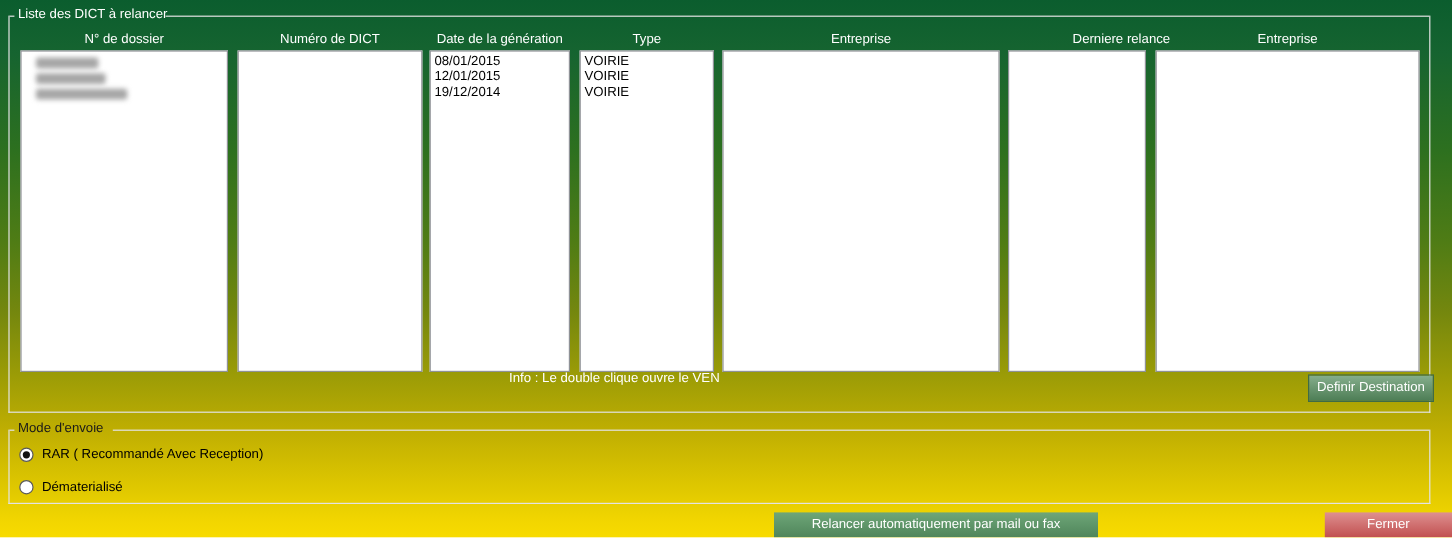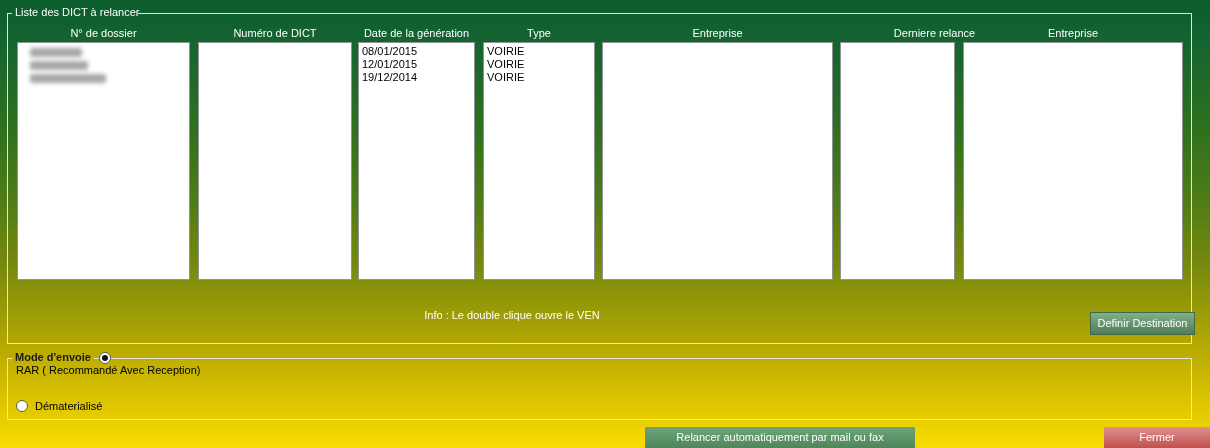--- a/index.html
+++ b/index.html
@@ -43,40 +43,40 @@
   .gb-label {
     position: absolute;
     top: -7px;
     left: 7px;
     line-height: 13px;
     white-space: nowrap;
   }
   .liste-group { left: 7px; top: 13px; width: 1185px; height: 331px; }
   .liste-group .gb-top-b { left: 130px; }
   .liste-group .gb-label { color: #ffffff; }
-  .mode-group { left: 7px; top: 358px; width: 1185px; height: 62px; font-weight: bold; }
+  .mode-group { left: 7px; top: 358px; width: 1185px; height: 62px; }
   .mode-group .gb-top-b { left: 86px; }
   .mode-group .gb-label { color: #1a1a1a; }
 
   
   .col-header {
     position: absolute;
     top: 27px;
     height: 13px;
     line-height: 13px;
     text-align: center;
     color: var(--header_text, #ffffff);
     white-space: nowrap;
   }
 
   
   .listbox {
     position: absolute;
     top: 42px;
-    height: 238px;
+    height: 268px;
     background: #ffffff;
     border: 1px solid var(--listbox_border, #8f9297);
     box-sizing: border-box;
     overflow: hidden;
     padding: 2px 0 4px 0;
   }
   .list-item {
     height: 13px;
     line-height: 13px;
     padding-left: 3px;
@@ -118,21 +118,21 @@
 
   
   .radio-row {
     position: absolute;
     left: 16px;
     height: 14px;
     display: flex;
     align-items: center;
     color: #000000;
   }
-  .radio-row.row-0 { top: 352px; flex-direction: column; }
+  .radio-row.row-0 { top: 372px; }
   .radio-row.row-1 { top: 399px; }
   .radio-circle {
     width: 12px;
     height: 12px;
     border-radius: 50%;
     background: #ffffff;
     border: 1px solid #5a5a5a;
     box-sizing: border-box;
     margin-right: 7px;
     position: relative;

